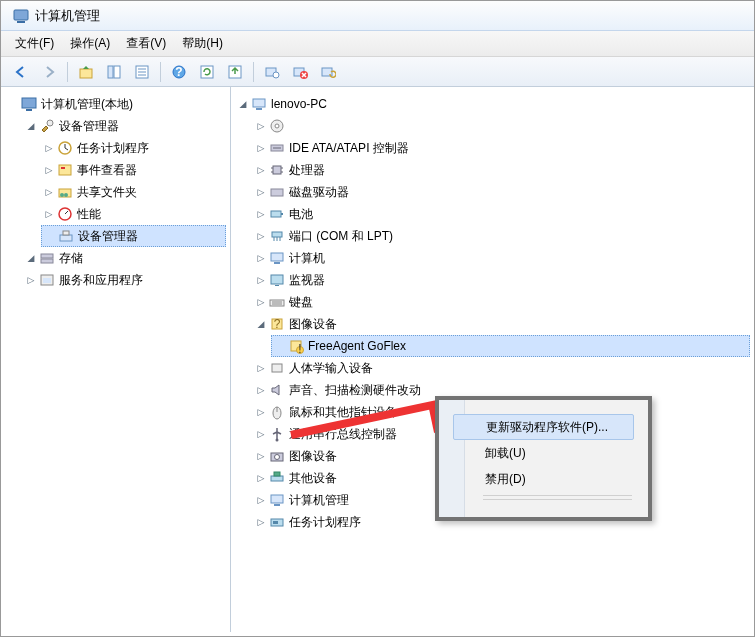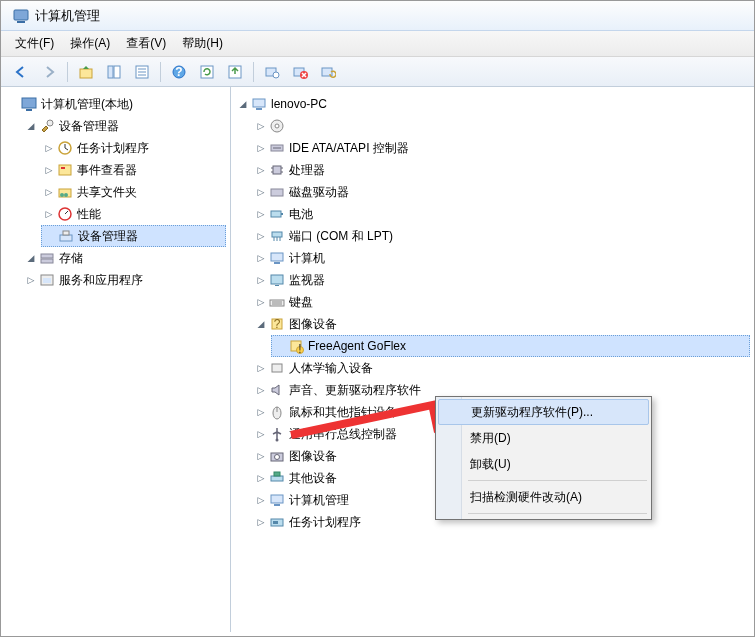--- a/index.html
+++ b/index.html
@@ -15,21 +15,21 @@
 .body { display: flex; height: calc(637px - 30px - 26px - 30px - 6px); }
 .leftpane { width: 230px; border-right: 1px solid #c2cedb; padding: 6px 4px; overflow: hidden; background: #fff; }
 .rightpane { flex: 1; padding: 6px 4px; overflow: hidden; background: #fff; position: relative; }
 .tree { list-style: none; }
 .tree ul { list-style: none; margin-left: 18px; }
 .node { display: flex; align-items: center; height: 22px; padding: 0 2px; white-space: nowrap; }
 .node.selected { background: #cfe3ff; border: 1px dotted #6b9fd8; }
 .expander { width: 12px; height: 12px; margin-right: 2px; display: inline-flex; align-items: center; justify-content: center; color: #5b6b7b; font-size: 9px; }
 .ticon { width: 16px; height: 16px; margin-right: 4px; display: inline-flex; align-items: center; justify-content: center; }
 .label { color: #000; }
-.contextmenu { position: absolute; left: 434px; top: 395px; width: 217px; background: #f2f2f2; border: 1px solid #737373; box-shadow: 3px 3px 6px rgba(0,0,0,.25); padding: 2px; }
+.contextmenu { position: absolute; left: 434px; top: 395px; width: 217px; background: #f2f2f2; border: 4px solid #737373; box-shadow: 3px 3px 6px rgba(0,0,0,.25); padding: 14px; }
 .contextmenu .mitem { height: 26px; display: flex; align-items: center; padding-left: 32px; color: #000; position: relative; }
 .contextmenu .mitem.hl { background: #d7e6fa; border: 1px solid #a8c6ea; border-radius: 2px; }
 .contextmenu .msep { height: 1px; background: #d0d0d0; margin: 3px 2px 3px 30px; }
 .contextmenu .gutter { position: absolute; left: 0; top: 0; bottom: 0; width: 26px; background: #eaeff5; border-right: 1px solid #d6dde6; }
 .arrow { position: absolute; pointer-events: none; }
 .arrow-line { position: absolute; width: 150px; height: 8px; background: #e33; transform-origin: left center; }
 .arrow-head { position: absolute; width: 0; height: 0; border-left: 24px solid #e33; border-top: 14px solid transparent; border-bottom: 14px solid transparent; }
 svg { display: block; }
 </style>
 </head>
@@ -410,21 +410,21 @@
               </div>
             </li>
           <li>
               <div class="node">
                 <span class="expander">▷</span>
                 <span class="ticon">
                   <svg width="16" height="16">
                     <path d="M3 6 L6 6 L10 3 L10 13 L6 10 L3 10 Z" fill="#ccd" stroke="#667"></path>
                   </svg>
                 </span>
-                <span class="label">声音、更新驱动程序软件</span>
+                <span class="label">声音、扫描检测硬件改动</span>
               </div>
             </li>
           <li>
               <div class="node">
                 <span class="expander">▷</span>
                 <span class="ticon">
                   <svg width="16" height="16">
                     <ellipse cx="8" cy="9" rx="4" ry="6" fill="#eee" stroke="#888"></ellipse>
                     <line x1="8" y1="3" x2="8" y2="8" stroke="#888"></line>
                   </svg>
@@ -502,23 +502,20 @@
   <div class="arrow-line" style="left:0; top:0; transform: rotate(-12deg);"></div>
   <div class="arrow-head" style="left:140px; top:-28px; transform: rotate(-12deg);"></div>
 </div>
 
 <div class="contextmenu">
   <div class="gutter"></div>
   <div class="mitem hl">
       <span>更新驱动程序软件(P)...</span>
     </div>
   <div class="mitem">
+      <span>卸载(U)</span>
+    </div>
+  <div class="mitem">
       <span>禁用(D)</span>
     </div>
-  <div class="mitem">
-      <span>卸载(U)</span>
-    </div>
   <div class="msep"></div>
-  <div class="mitem">
-      <span>扫描检测硬件改动(A)</span>
-    </div>
   <div class="msep"></div>
 </div>
 
 </body></html>

